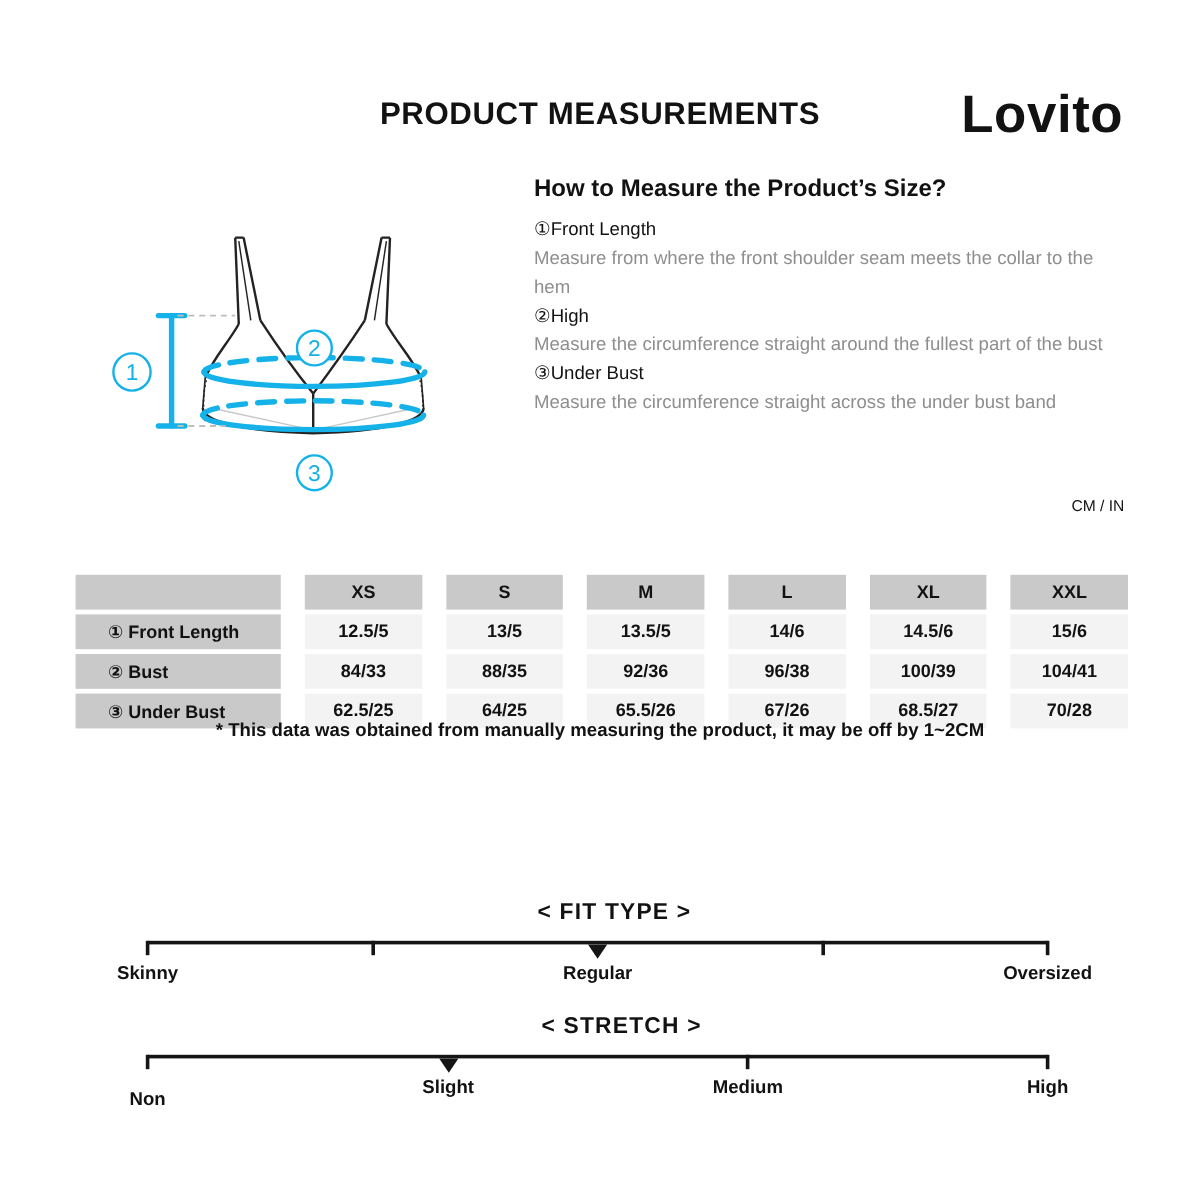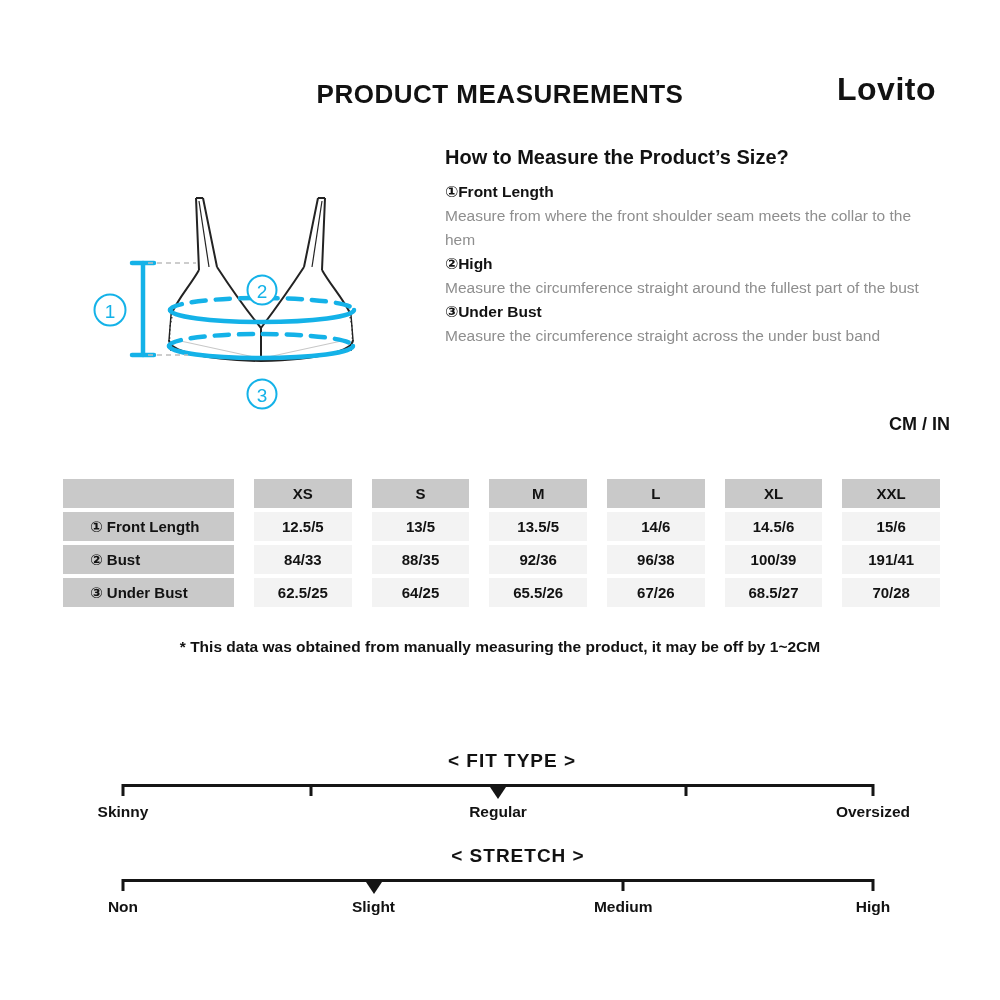--- a/index.html
+++ b/index.html
@@ -2,42 +2,42 @@
 <html><head>
 <meta charset="utf-8">
 <style>
   html,body{margin:0;padding:0;background:#ffffff;}
   body{width:1000px;height:1000px;font-family:"Liberation Sans","DejaVu Sans",sans-serif;color:#121212;}
   .page{position:relative;width:1000px;height:988px;background:#fff;overflow:hidden;}
 
   
   .title{position:absolute;top:79px;left:0;width:100%;text-align:center;
          font-size:26px;font-weight:800;letter-spacing:.5px;}
-  .brand{position:absolute;top:71px;right:64px;font-size:32px;font-weight:800;letter-spacing:.5px;}
+  .brand{position:absolute;top:71px;right:64px;font-size:44px;font-weight:800;letter-spacing:.5px;}
 
   
   .diagram{position:absolute;left:80px;top:170px;}
 
   
   .guide{position:absolute;left:445px;top:146px;width:492px;}
   .guide h2{margin:0 0 11px 0;font-size:20px;font-weight:700;}
-  .g-label{font-size:15.5px;font-weight:700;line-height:24px;}
+  .g-label{font-size:15.5px;font-weight:400;line-height:24px;}
   .g-desc{margin:0;color:#8e8e8e;font-size:15.5px;line-height:24px;}
 
   
-  .unit{position:absolute;top:414px;right:50px;font-size:18px;font-weight:700;}
+  .unit{position:absolute;top:414px;right:63px;font-size:13px;font-weight:400;}
   .size-table{position:absolute;left:63px;top:443px;width:877px;display:grid;
               grid-template-columns:171px repeat(6,1fr);gap:4px 20px;margin-top:36px;}
   .cell{height:29px;display:flex;align-items:center;justify-content:center;font-size:15px;}
   .head{background:#c9c9c9;font-weight:700;}
   .rowlabel{background:#c9c9c9;justify-content:flex-start;padding-left:27px;font-weight:600;}
   .val{background:#f3f3f3;font-weight:600;}
 
   
-  .note{position:absolute;top:638px;left:0;width:100%;text-align:center;
+  .note{position:absolute;top:600px;left:0;width:100%;text-align:center;
         font-size:15.5px;font-weight:700;}
 
   
   .scale-title{position:absolute;left:0;width:100%;margin:0;text-align:center;
                font-size:19px;font-weight:800;letter-spacing:1px;}
   .scale-bar{position:absolute;left:123px;width:750px;height:40px;}
   .bar-line{position:absolute;top:0;left:0;right:0;height:3px;background:#151515;}
   .tick{position:absolute;top:0;width:3px;height:12px;background:#151515;transform:translateX(-50%);}
   .marker{position:absolute;top:3px;width:0;height:0;border-left:8px solid transparent;
           border-right:8px solid transparent;border-top:12px solid #151515;transform:translateX(-50%);}
@@ -144,21 +144,21 @@
     <div class="cell val">14/6</div>
     <div class="cell val">14.5/6</div>
     <div class="cell val">15/6</div>
 
     <div class="cell rowlabel">② Bust</div>
     <div class="cell val">84/33</div>
     <div class="cell val">88/35</div>
     <div class="cell val">92/36</div>
     <div class="cell val">96/38</div>
     <div class="cell val">100/39</div>
-    <div class="cell val">191/41</div>
+    <div class="cell val">104/41</div>
 
     <div class="cell rowlabel">③ Under Bust</div>
     <div class="cell val">62.5/25</div>
     <div class="cell val">64/25</div>
     <div class="cell val">65.5/26</div>
     <div class="cell val">67/26</div>
     <div class="cell val">68.5/27</div>
     <div class="cell val">70/28</div>
   </div>
 
@@ -177,19 +177,19 @@
     <span class="s-label" style="left: 100%;">Oversized</span>
   </div>
 
   <h3 class="scale-title" style="top:845px;padding-left:18px;">&lt; STRETCH &gt;</h3>
   <div class="scale-bar" style="top:879px;">
     <div class="bar-line"></div>
     <div class="tick" style="left: 0%;"></div>
     <div class="tick" style="left: 66.7%;"></div>
     <div class="tick" style="left: 100%;"></div>
     <div class="marker" style="left: 33.4%;"></div>
-    <span class="s-label" style="left: 0%;">Non</span>
+    <span class="s-label" style="left: 0%; margin-top: 10px;">Non</span>
     <span class="s-label" style="left: 33.4%;">Slight</span>
     <span class="s-label" style="left: 66.7%;">Medium</span>
     <span class="s-label" style="left: 100%;">High</span>
   </div>
 
 </div>
 
 </body></html>

